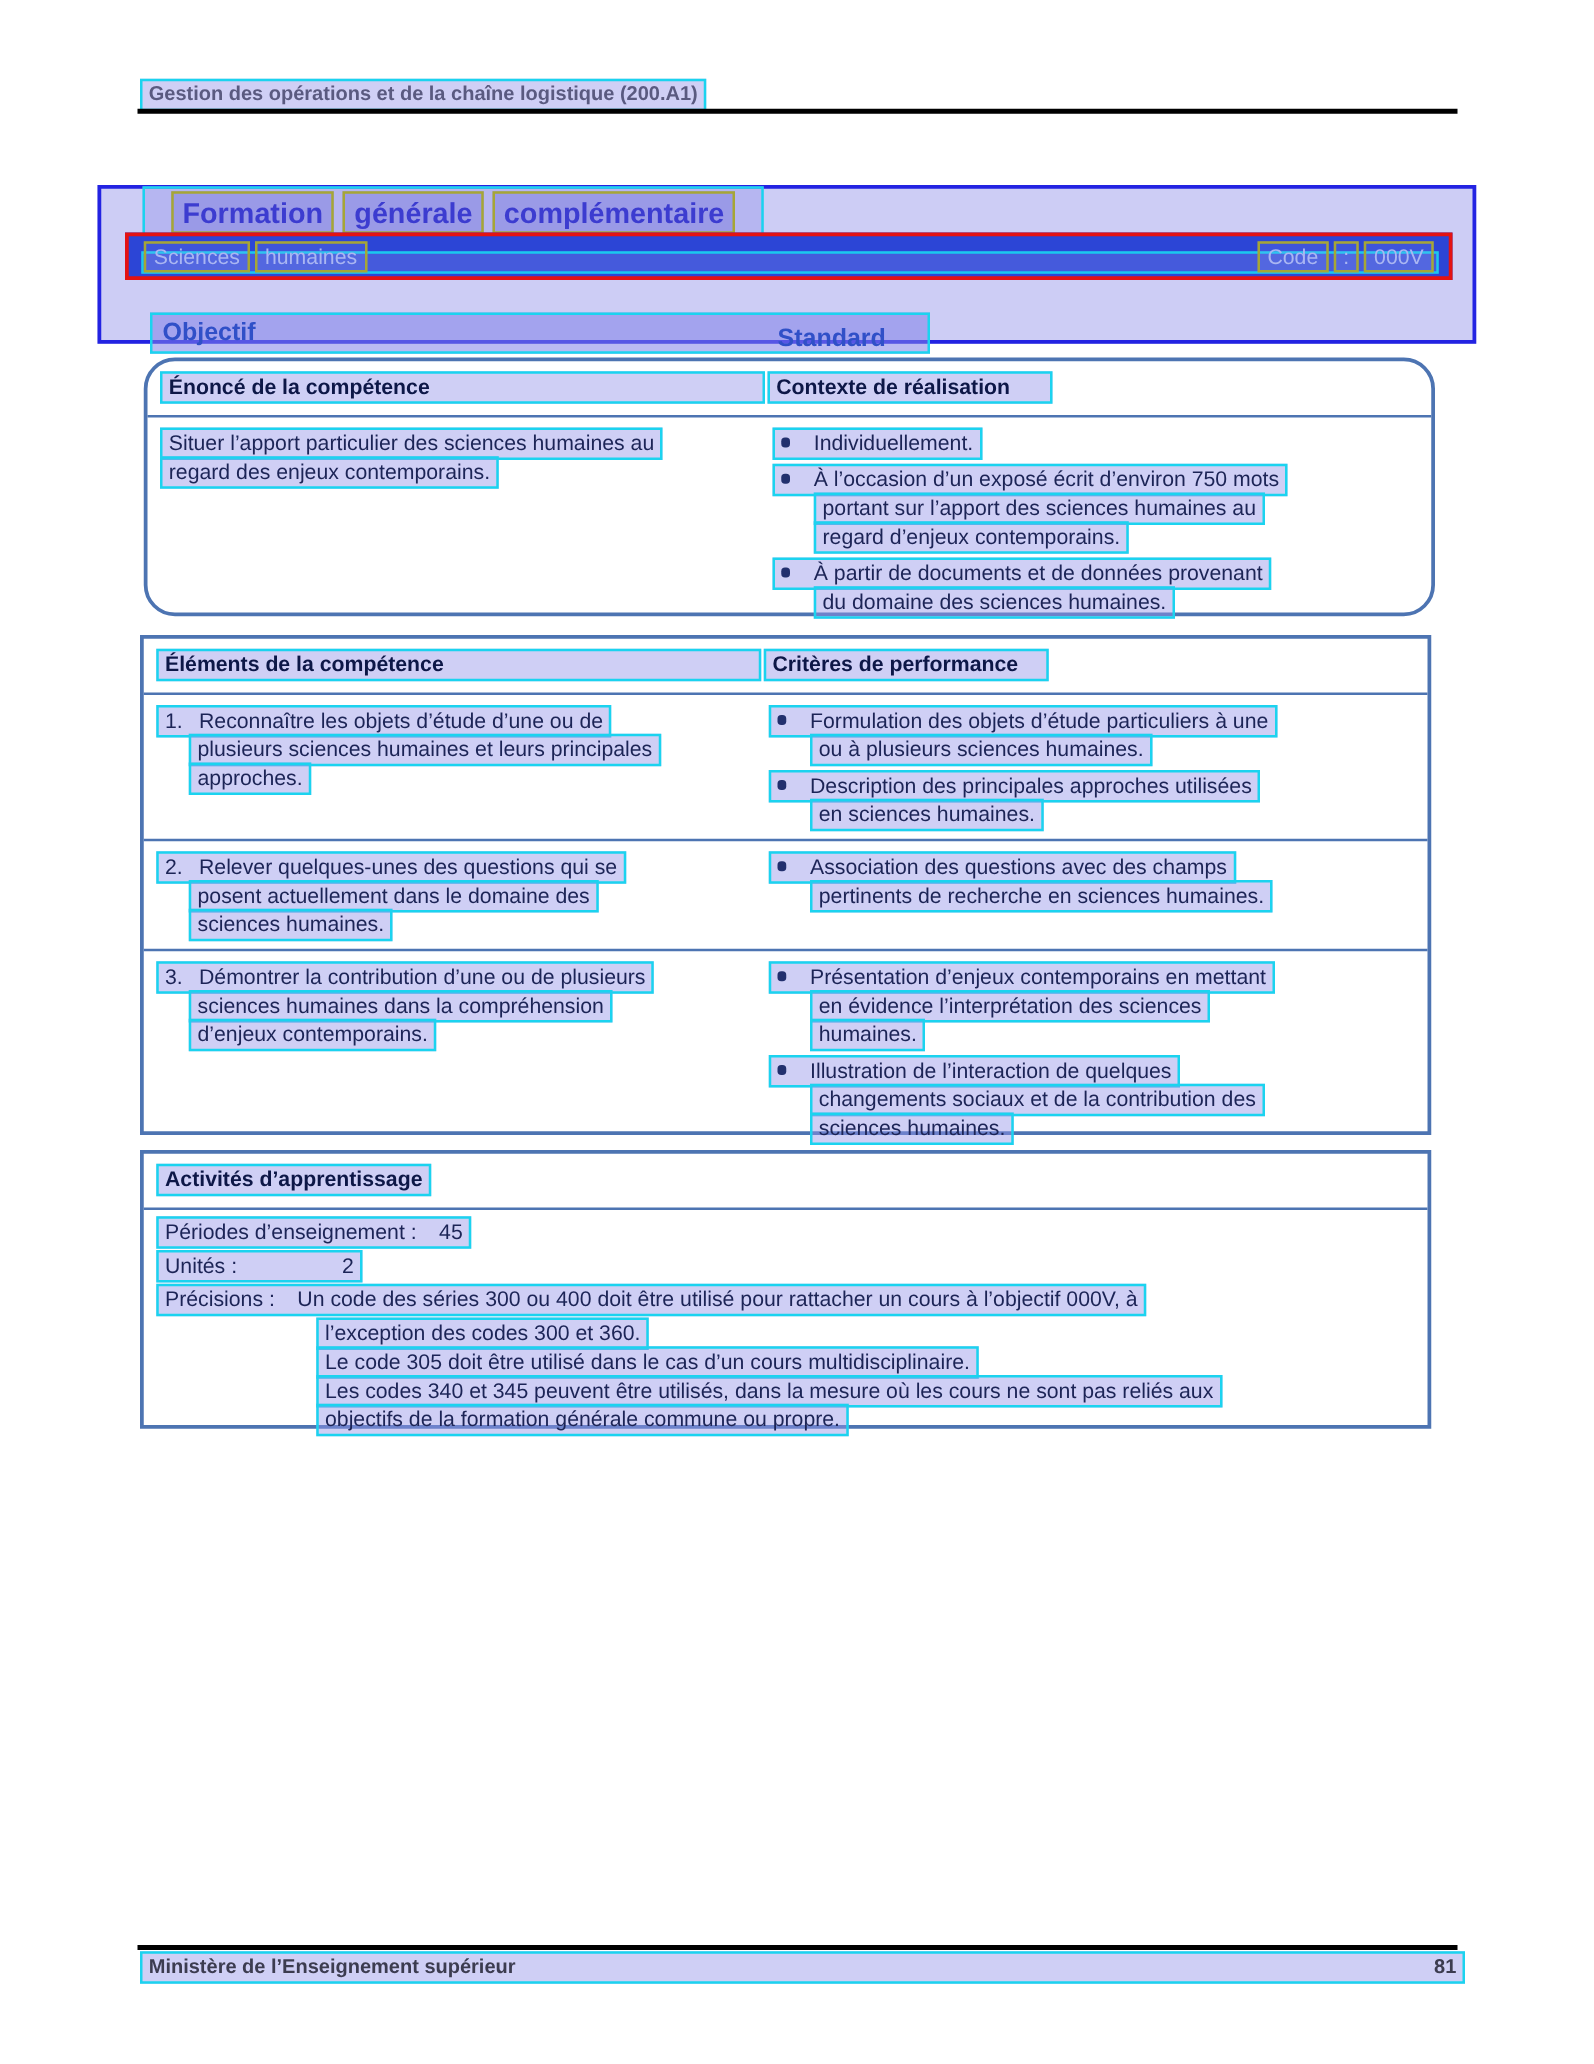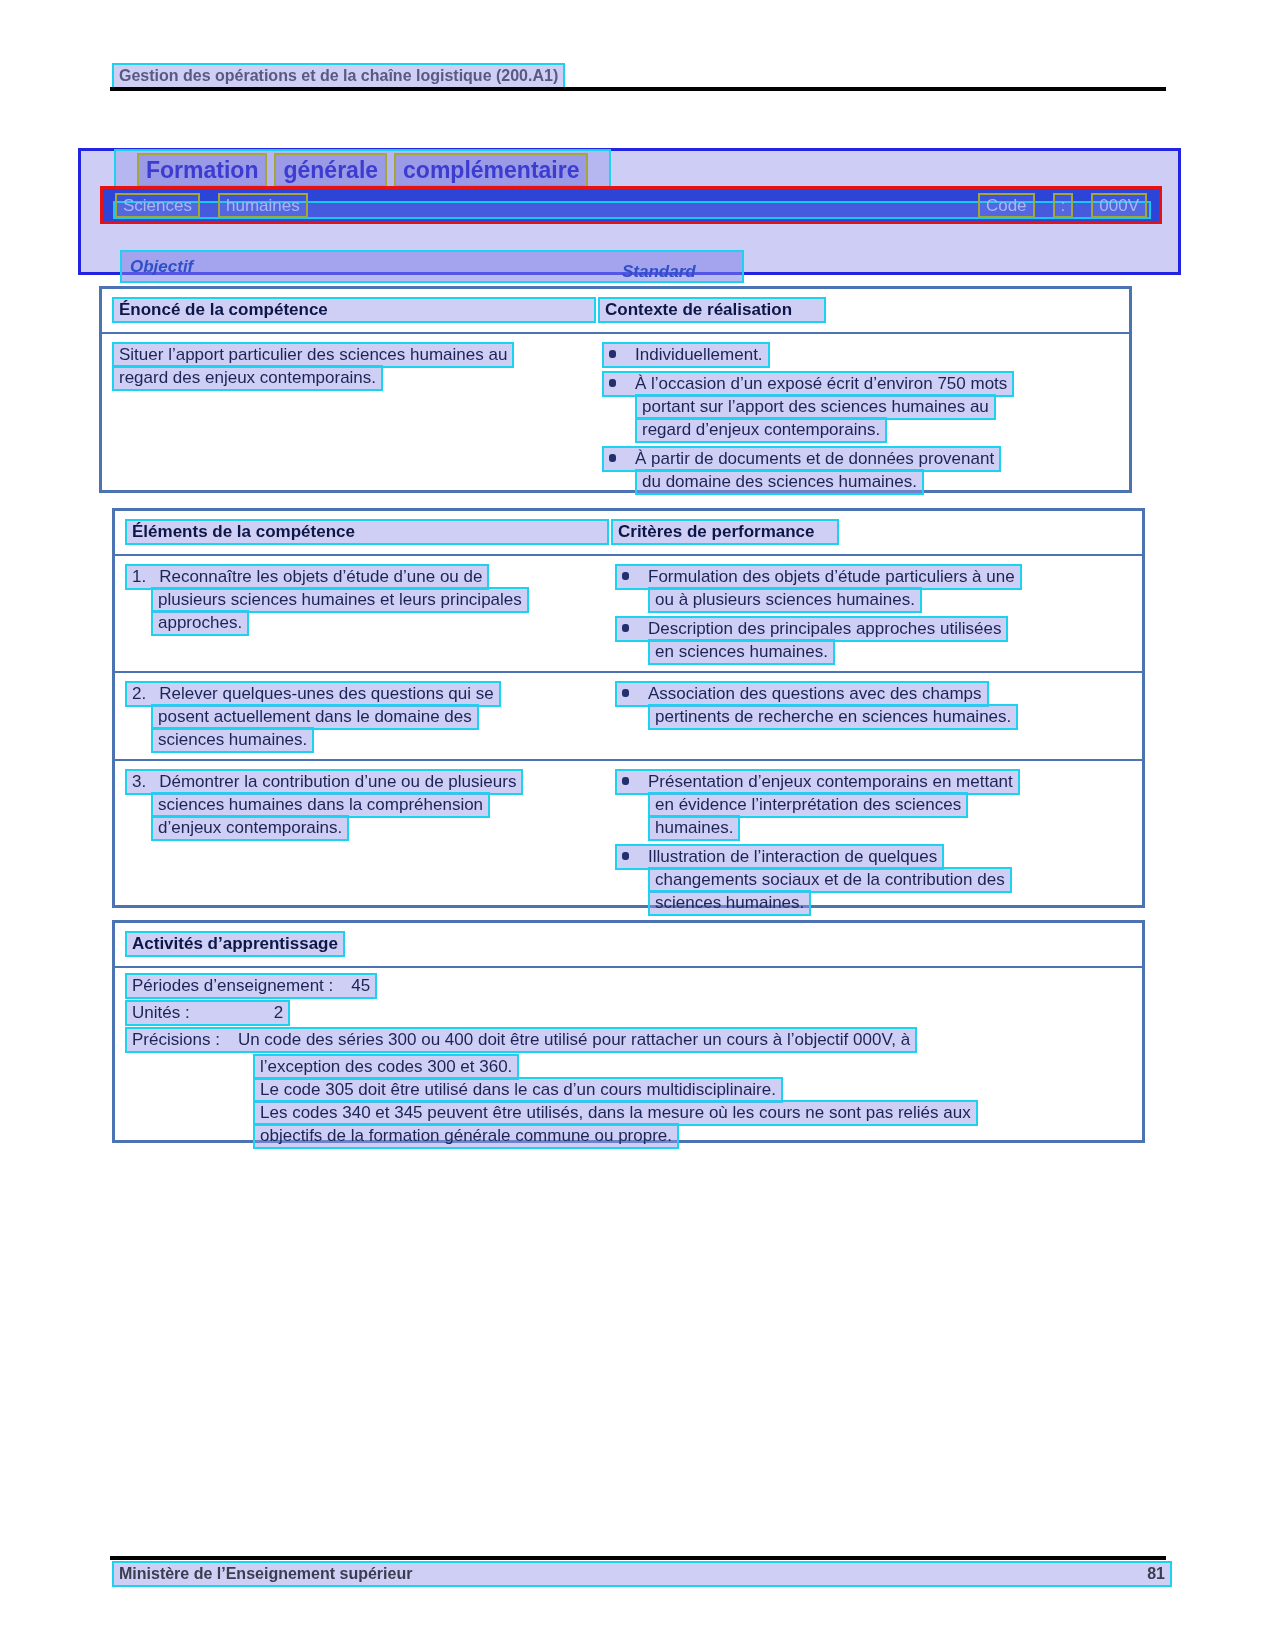--- a/index.html
+++ b/index.html
@@ -31,32 +31,32 @@
   
   #panel{left:78px;top:148px;width:1097px;height:121px;background:#cdcdf5;border:3px solid #2323e2;}
   #title-row{left:114px;top:149px;}
   .title-wrap{display:inline-flex;gap:7px;border:2px solid #1bd3ef;background:rgba(160,160,238,.5);padding:2px 21px;}
   .whl{display:inline-block;border:2px solid #a6a636;background:rgba(120,120,220,.45);
        padding:2px 7px;font-weight:bold;font-size:23px;color:#3c3cd0;line-height:26px;}
   #bar{left:100px;top:186px;width:1032px;height:32px;border:3px solid #e41212;background:#2c45d6;
        display:flex;justify-content:space-between;align-items:center;padding:0 12px;}
   #bar-strip{position:absolute;left:10px;right:8px;top:12px;bottom:2px;border:2px solid #19c8ee;
              background:rgba(160,170,240,.22);}
-  .bar-group{position:relative;display:flex;gap:18px;align-items:center;}
+  .bar-group{position:relative;display:flex;gap:4px;align-items:center;}
   .bhl{display:inline-block;border:2px solid #a6a636;background:rgba(170,180,245,.15);
        padding:1px 6px;color:#aab6f2;font-size:17px;line-height:19px;}
   #objectif-box{left:120px;top:250px;width:620px;height:29px;border:2px solid #1bd3ef;
                 background:rgba(130,130,232,.55);}
-  .obj-label{font-weight:bold;font-style:italic;font-size:17px;color:#3050c8;line-height:29px;}
+  .obj-label{font-weight:bold;font-size:20px;color:#3050c8;line-height:29px;}
   #objectif-label{margin-left:8px;}
   #standard-label{position:absolute;left:500px;top:5px;}
 
   
   .dtable{border:3px solid #4d74b2;background:#fff;}
-  #table1{left:99px;top:286px;width:1027px;height:201px;}
+  #table1{left:115px;top:286px;width:1027px;height:201px;border-radius:25px;}
   #table2{left:112px;top:508px;width:1027px;height:394px;}
   #table3{left:112px;top:920px;width:1027px;height:217px;}
   .thdiv{position:absolute;left:0;right:0;height:2px;background:#4d74b2;}
   .th .hl{font-weight:bold;color:#0d1747;font-size:17px;}
   .hwide{width:470px;}
   .hmed{width:214px;}
   .t3-line{margin-bottom:1px;height:26px;}
   .prec-cont{margin-left:128px;}
 </style>
 </head>

